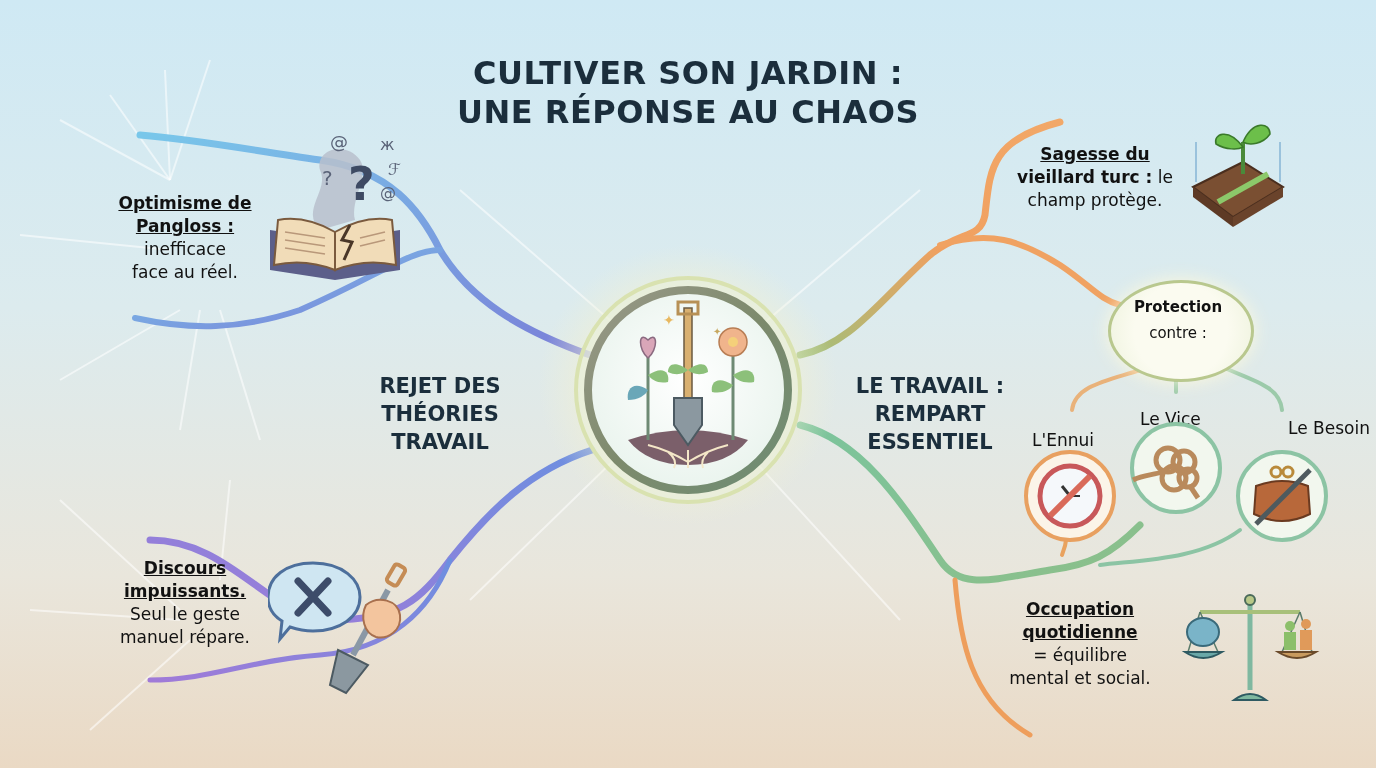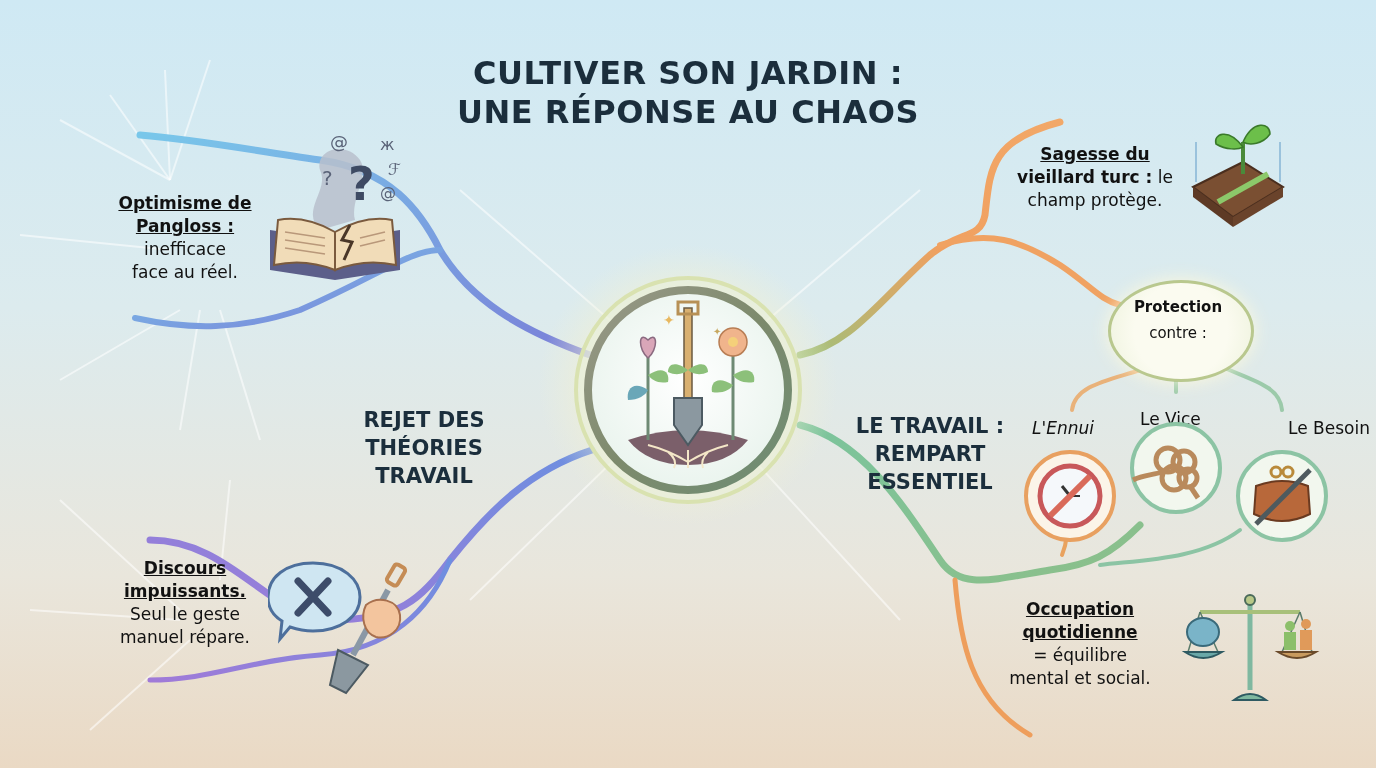--- a/index.html
+++ b/index.html
@@ -141,26 +141,26 @@
 
   <path d="M125 140 L125 50" stroke="#6e8a74" stroke-width="3"></path>
   <circle cx="125" cy="42" r="14" fill="#f0b48c" stroke="#b87d54" stroke-width="1.5"></circle>
   <circle cx="125" cy="42" r="5" fill="#f4d07a"></circle>
   <path d="M125 85 C 110 75, 102 82, 104 92 C 114 94, 122 90, 125 85 Z" fill="#8cc07a"></path>
   <path d="M125 75 C 140 65, 148 72, 146 82 C 136 84, 128 80, 125 75 Z" fill="#8cc07a"></path>
   <text x="55" y="25" font-size="14" fill="#e8b860">✦</text>
   <text x="105" y="35" font-size="10" fill="#c7a860">✦</text>
 </svg>
 
-<div class="branch-label" style="left:339px;top:372px;width:170px;margin-top:34px;">
+<div class="branch-label" style="left:355px;top:372px;width:170px;">
   <span>REJET DES</span>
   <span>THÉORIES</span>
   <span>TRAVAIL</span>
 </div>
-<div class="branch-label" style="left:845px;top:372px;width:170px;margin-top:40px;">
+<div class="branch-label" style="left:845px;top:372px;width:170px;">
   <span>LE TRAVAIL :</span>
   <span>REMPART</span>
   <span>ESSENTIEL</span>
 </div>
 
 <div class="leaf" style="left:100px;top:192px;width:170px;">
   <span class="b">Optimisme de</span>
   <span class="b">Pangloss :</span>
   <span>inefficace</span>
   <span>face au réel.</span>
@@ -217,21 +217,21 @@
   <line x1="8" y1="30" x2="8" y2="70" stroke="#9ac2dc" stroke-width="2"></line>
   <line x1="92" y1="30" x2="92" y2="70" stroke="#9ac2dc" stroke-width="2"></line>
 </svg>
 
 <div class="proto-bubble"></div>
 <div class="proto-text">
   <span class="b">Protection</span>
   <span>contre :</span>
 </div>
 
-<div class="small-label" style="left:1032px;top:418px;font-style:italic;">L'Ennui</div>
+<div class="small-label" style="left:1032px;top:430px;">L'Ennui</div>
 <div class="small-label" style="left:1140px;top:409px;">Le Vice</div>
 <div class="small-label" style="left:1288px;top:418px;">Le Besoin</div>
 
 <svg class="icon" style="left:1022px;top:448px" width="96" height="96" viewBox="0 0 96 96">
   <circle cx="48" cy="48" r="44" fill="#fbf4e8" stroke="#e8a060" stroke-width="4"></circle>
   <circle cx="48" cy="48" r="30" fill="#f5f8fb" stroke="#c8585a" stroke-width="5"></circle>
   <line x1="48" y1="48" x2="40" y2="38" stroke="#333" stroke-width="3"></line>
   <line x1="48" y1="48" x2="58" y2="48" stroke="#333" stroke-width="2"></line>
   <line x1="28" y1="68" x2="68" y2="28" stroke="#d96a5a" stroke-width="6"></line>
 </svg>

